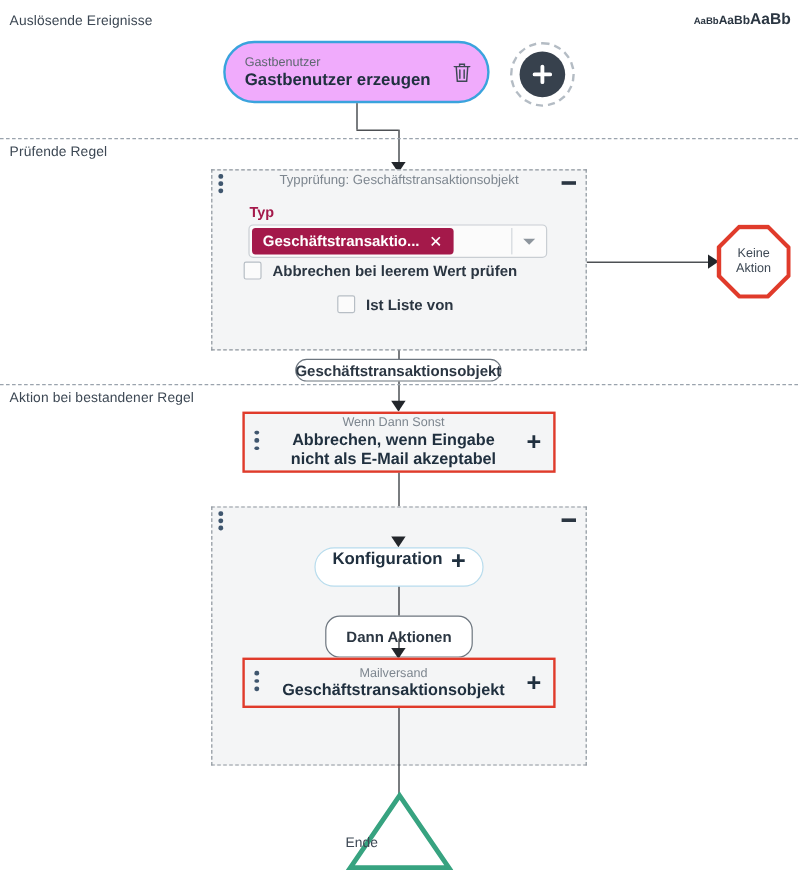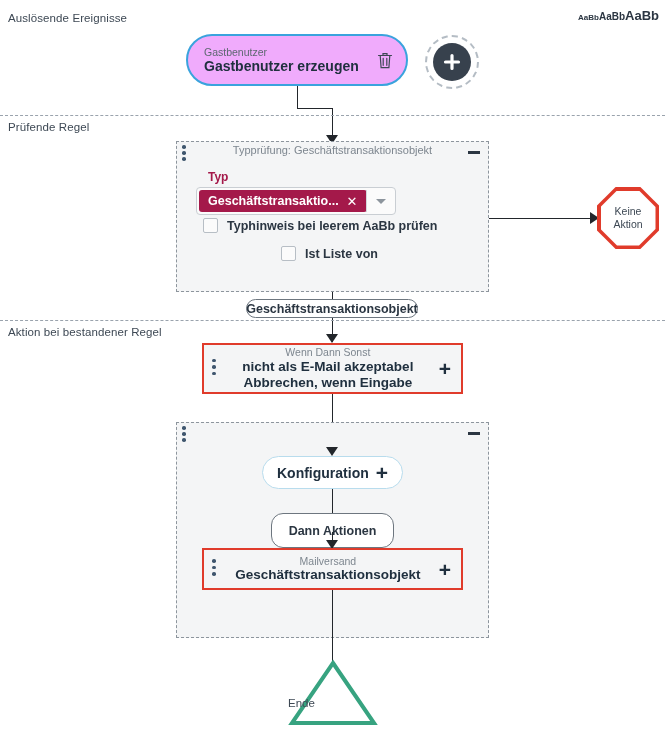--- a/index.html
+++ b/index.html
@@ -108,21 +108,21 @@
   .action-texts{flex:1;display:flex;flex-direction:column;
     align-items:center;justify-content:center;line-height:1.2;text-align:center;}
   .action-sub{font-size:10.5px;color:#7d868f;}
   .action-title{font-size:13.5px;font-weight:bold;color:#20303f;}
   .plus-glyph{font-size:21px;font-weight:bold;color:#20303f;
     margin-left:6px;line-height:1;flex:0 0 auto;}
 
   
   .konf-pill{position:absolute;box-sizing:border-box;background:#ffffff;
     border:1.6px solid #b8dced;border-radius:22px;
-    display:flex;align-items:center;justify-content:center;gap:7px;
+    display:flex;align-items:flex-start;justify-content:center;gap:7px;
     font-size:14px;font-weight:bold;color:#20303f;}
 
   
   .end-tri{position:absolute;}
   .end-label{position:absolute;font-size:11.5px;color:#3d4854;
     width:100%;}
 </style>
 </head>
 <body>
 
@@ -171,32 +171,32 @@
           <i></i>
           <i></i>
         </span>
       <div class="group-title">Typprüfung: Geschäftstransaktionsobjekt</div>
       <span class="collapse-minus"></span>
     </div>
   </div>
 
   <div class="typ-label" style="left:208px;top:170px;">Typ</div>
 
-  <div class="select-box" style="left:196px;top:187px;width:200px;height:28px;">
+  <div class="select-box" style="left:207px;top:187px;width:249px;height:28px;">
     <span class="chip">
       <span>Geschäftstransaktio...</span>
       <span class="chip-x">✕</span>
     </span>
     <span class="select-divider"></span>
     <span class="select-caret"></span>
   </div>
 
   <div class="cb-row" style="left:203px;top:218px;">
     <span class="cb"></span>
-    <span class="cb-label">Typhinweis bei leerem AaBb prüfen</span>
+    <span class="cb-label">Abbrechen bei leerem Wert prüfen</span>
   </div>
 
   <div class="cb-row" style="left:281px;top:246px;">
     <span class="cb"></span>
     <span class="cb-label">Ist Liste von</span>
   </div>
 
   <div class="line-h" style="left:489px;top:218px;width:107px;"></div>
   <div class="arrow-right" style="left:590px;top:212px;"></div>
 
@@ -220,22 +220,22 @@
   <div class="lane-label" style="left:8px;top:326px;">Aktion bei bestandener Regel</div>
 
   <div class="action-box" style="left:202px;top:343px;width:261px;height:51px;">
     <span class="action-dots">
         <i></i>
         <i></i>
         <i></i>
       </span>
     <span class="action-texts">
       <span class="action-sub">Wenn Dann Sonst</span>
+      <span class="action-title">Abbrechen, wenn Eingabe</span>
       <span class="action-title">nicht als E-Mail akzeptabel</span>
-      <span class="action-title">Abbrechen, wenn Eingabe</span>
     </span>
     <span class="plus-glyph">+</span>
   </div>
 
   <div class="line-v" style="left:332px;top:394px;height:28px;"></div>
 
   <div class="group-box" style="left:176px;top:422px;width:313px;height:216px;">
     <div class="group-head">
       <span class="dots">
           <i></i>

